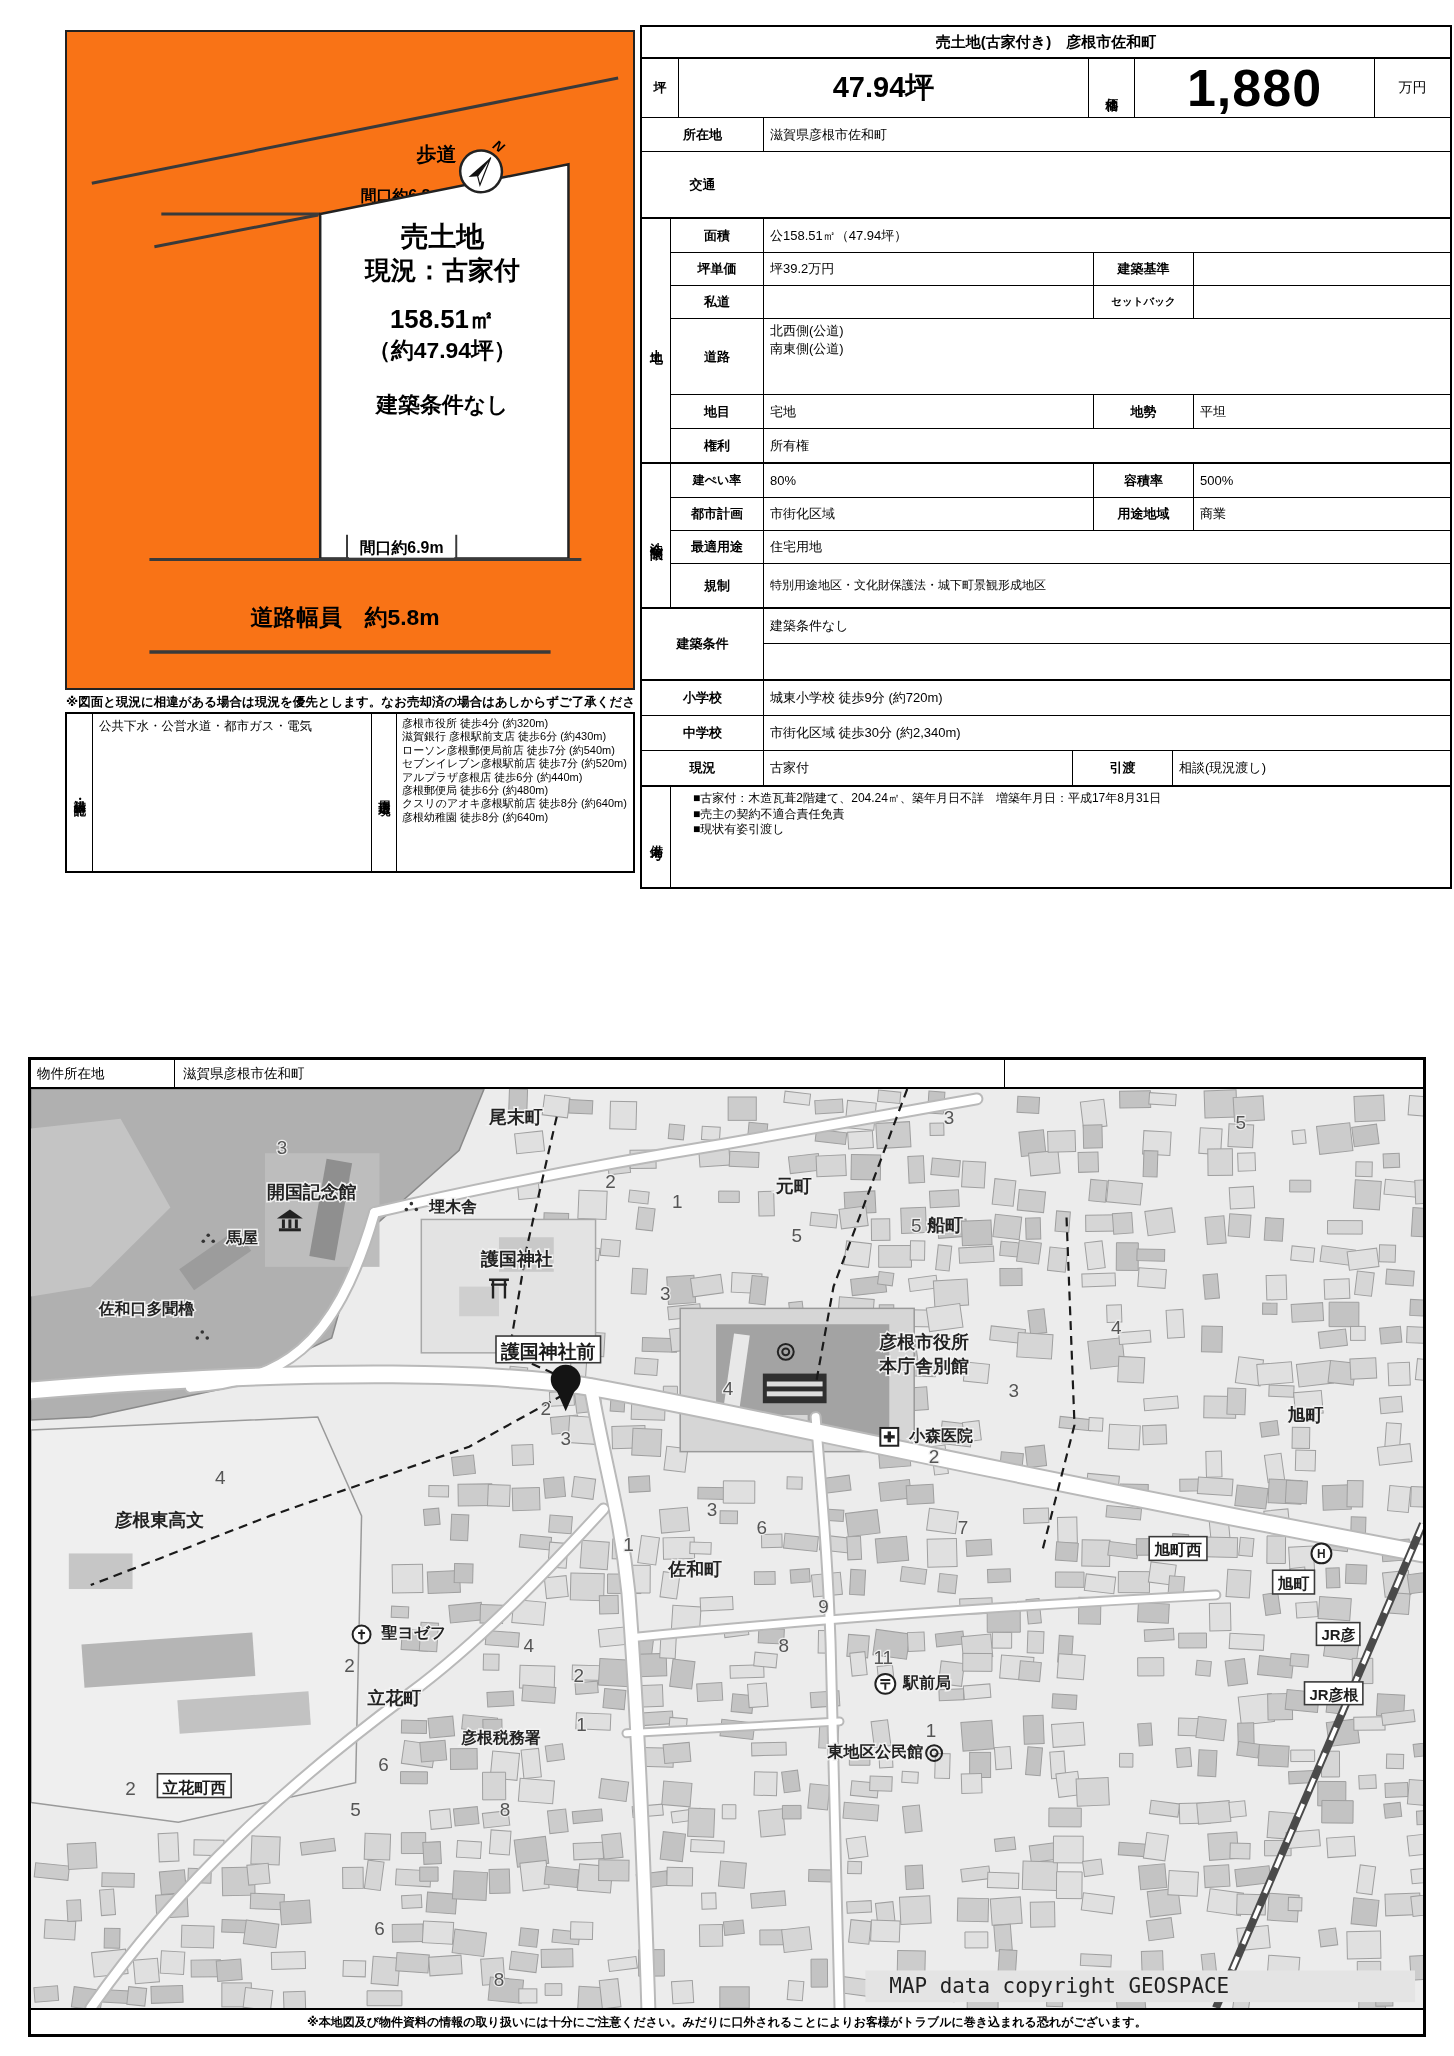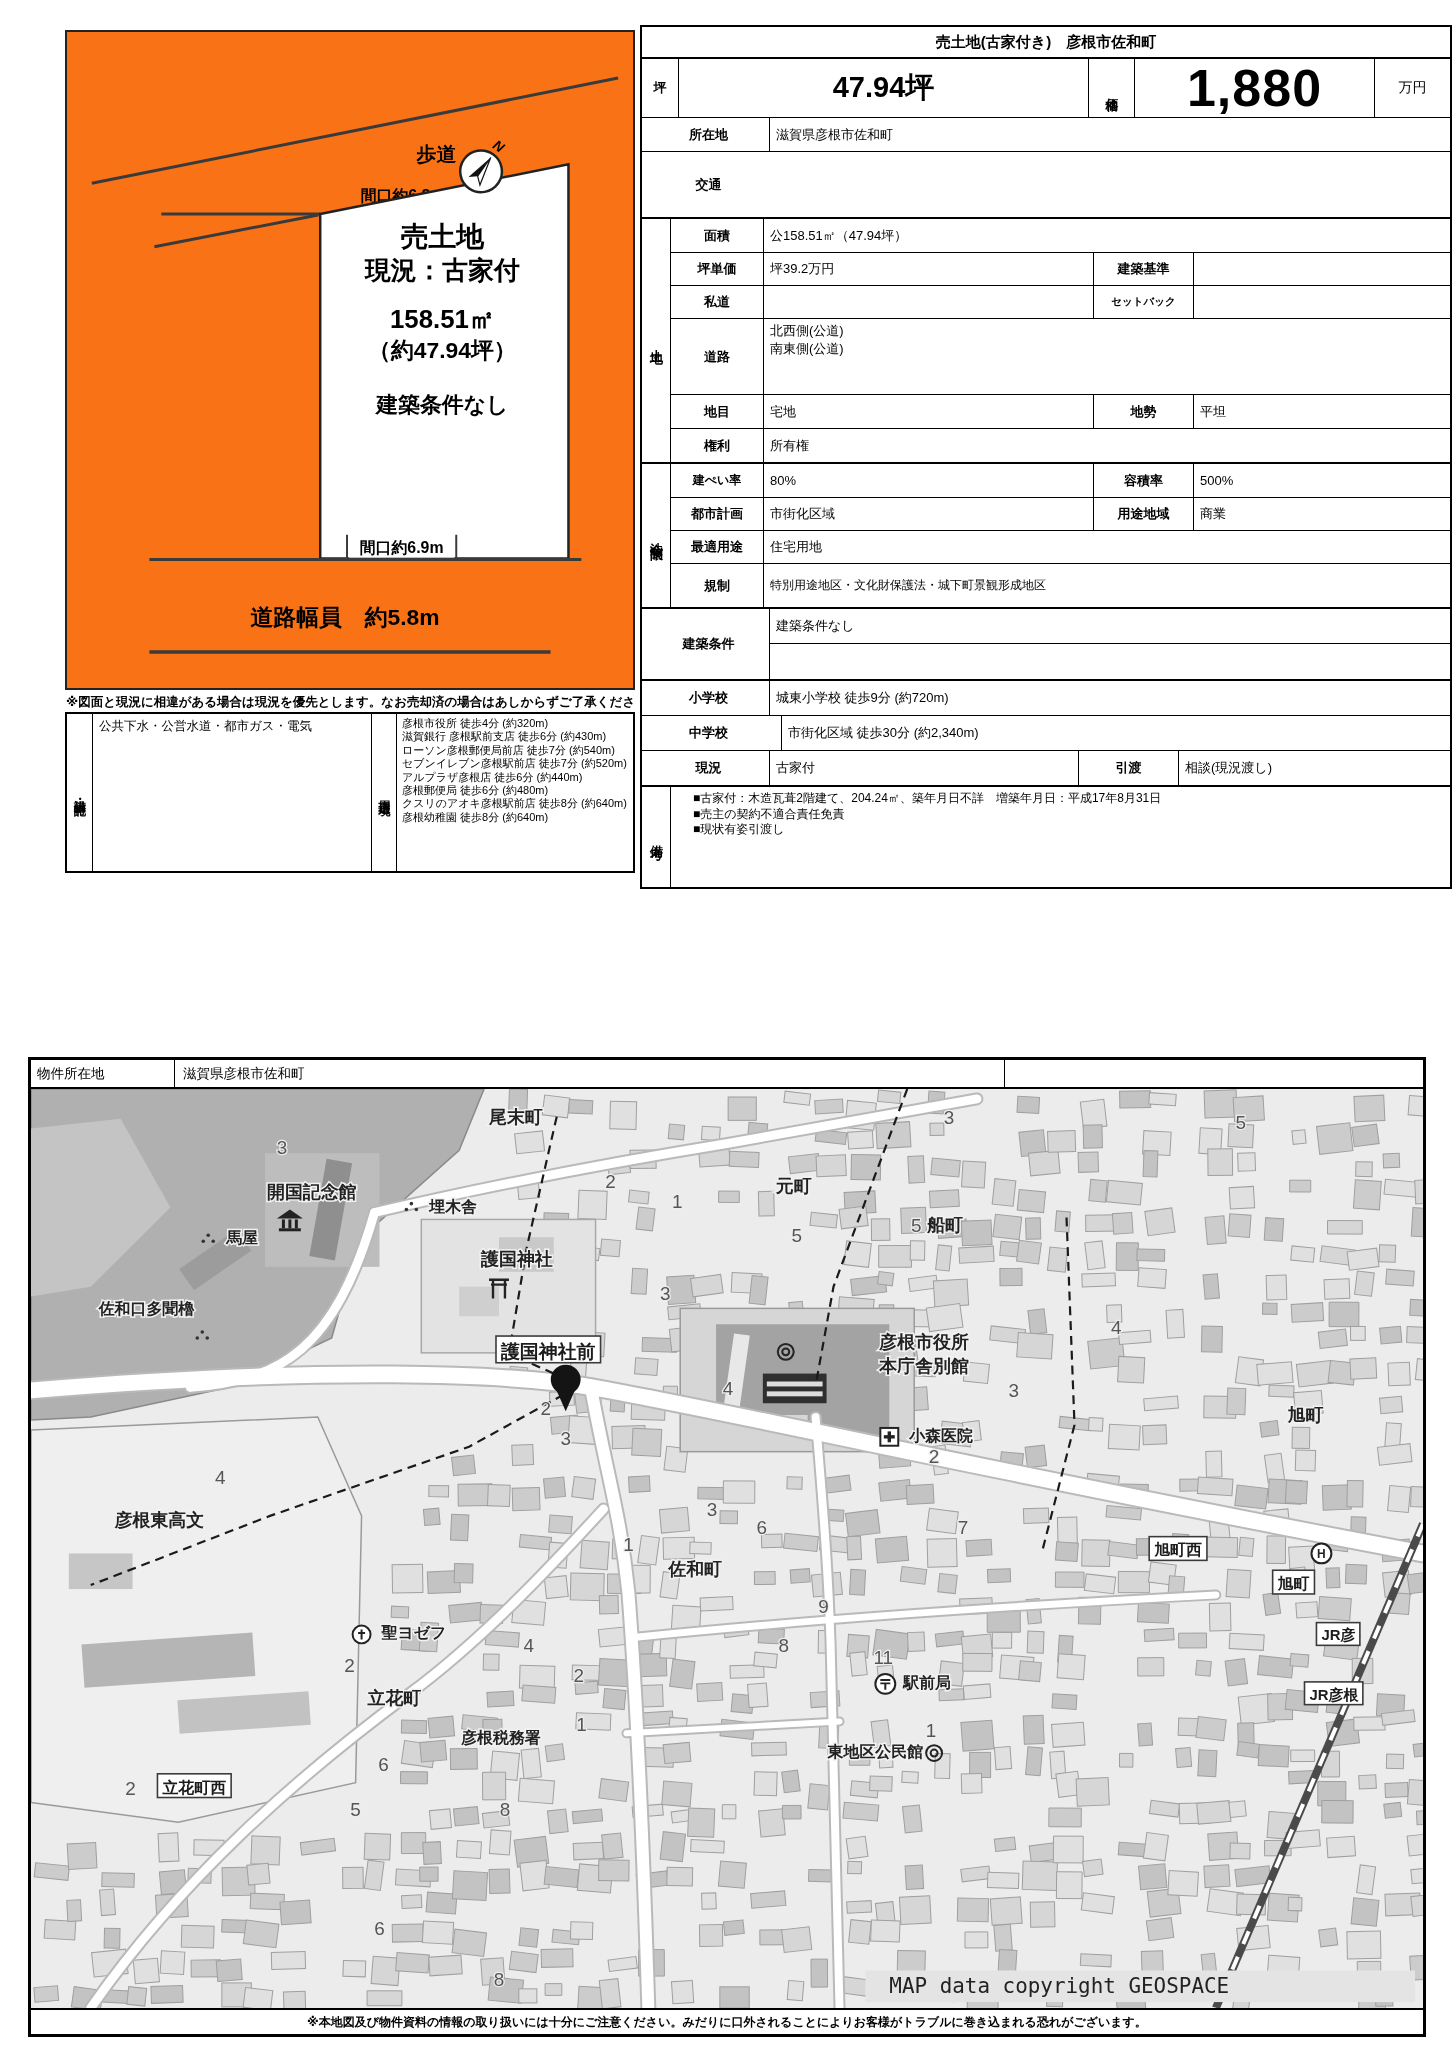--- a/index.html
+++ b/index.html
@@ -31,21 +31,21 @@
              font-size:15px;font-weight:bold;}
   .dt-block{border-top:2px solid #000;display:flex;}
   .dt-rows{flex:1;min-width:0;}
   .dt-row{display:flex;border-top:1px solid #000;box-sizing:border-box;}
   .dt-rows .dt-row:first-child{border-top:none;}
   .cell{border-left:1px solid #000;padding:2px 6px;display:flex;align-items:center;
         box-sizing:border-box;overflow:hidden;}
   .cell.first{border-left:none;}
   .lab{justify-content:center;font-weight:600;}
   .w-l{width:92px;}
-  .w-lw{width:121px;margin-left:6px;}
+  .w-lw{width:121px;}
   .w-v1{width:330px;}
   .w-l2{width:100px;}
   .w-v2{flex:1;}
   .grp{width:28px;writing-mode:vertical-rl;text-orientation:upright;display:flex;
        align-items:center;justify-content:center;font-weight:600;font-size:13px;
        letter-spacing:2px;box-sizing:border-box;}
   .price-big{font-size:52px;font-weight:bold;letter-spacing:1px;}
   .tsubo-big{font-size:29px;font-weight:bold;}
   .small-lab{font-size:10.5px;}
   .top-align{align-items:flex-start;padding-top:4px;}
@@ -224,21 +224,21 @@
         </div>
       </div>
     </div>
 
     <div class="dt-block">
       <div class="dt-rows">
         <div class="dt-row" style="height:34px;">
           <div class="cell first lab w-lw">小学校</div>
           <div class="cell w-v2">城東小学校 徒歩9分 (約720m)</div>
         </div>
-        <div class="dt-row" style="height:35px;gap:12px;">
+        <div class="dt-row" style="height:35px;">
           <div class="cell first lab w-lw">中学校</div>
           <div class="cell w-v2">市街化区域 徒歩30分 (約2,340m)</div>
         </div>
         <div class="dt-row" style="height:35px;">
           <div class="cell first lab w-lw">現況</div>
           <div class="cell" style="width:309px;">古家付</div>
           <div class="cell lab w-l2">引渡</div>
           <div class="cell w-v2">相談(現況渡し)</div>
         </div>
       </div>

